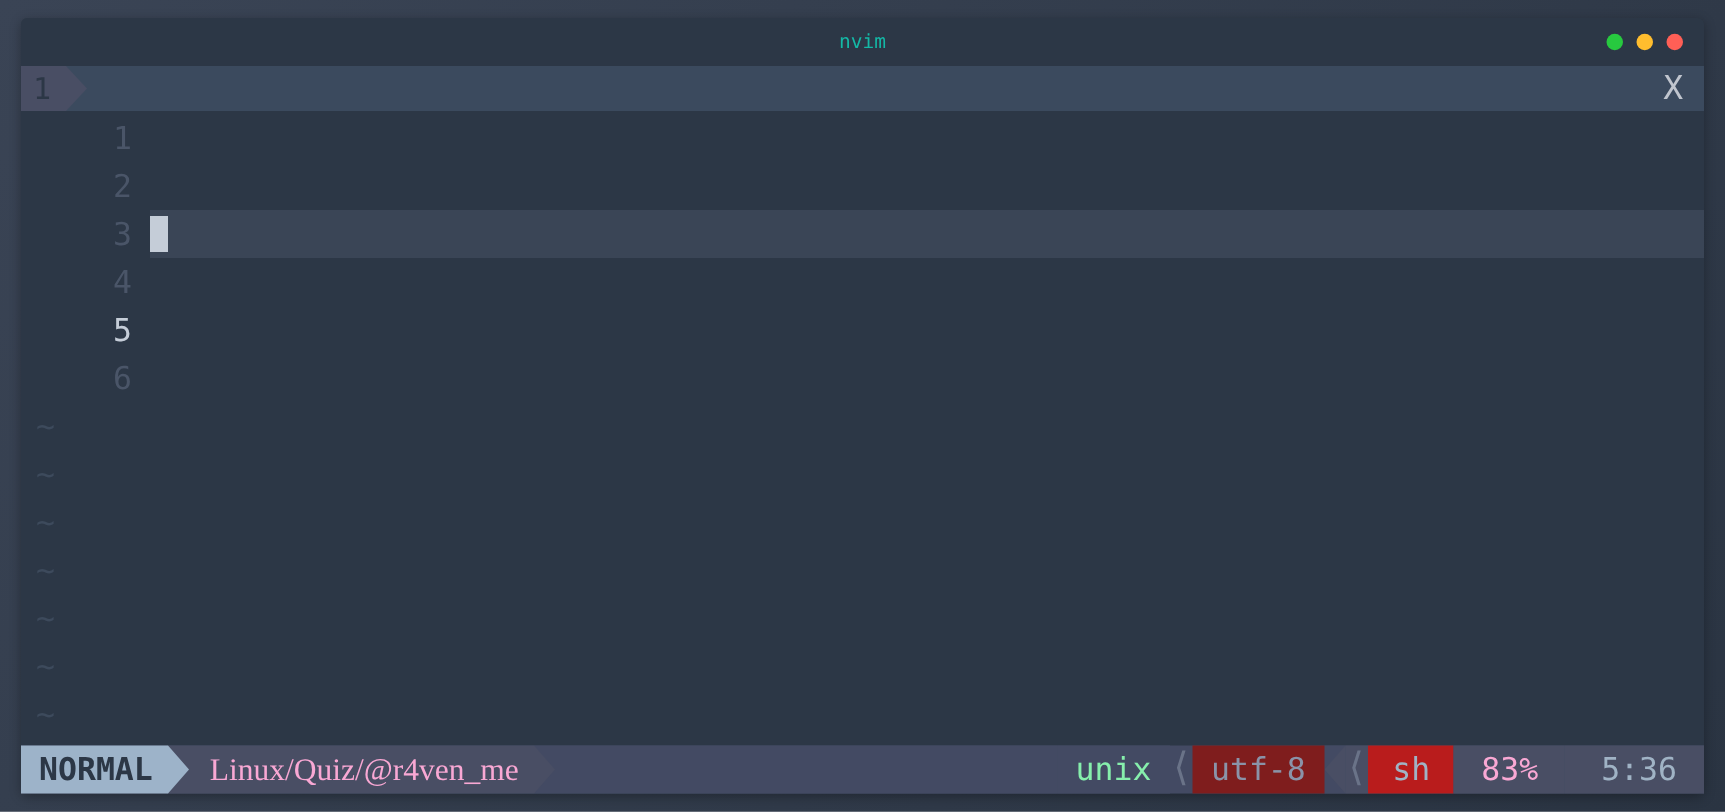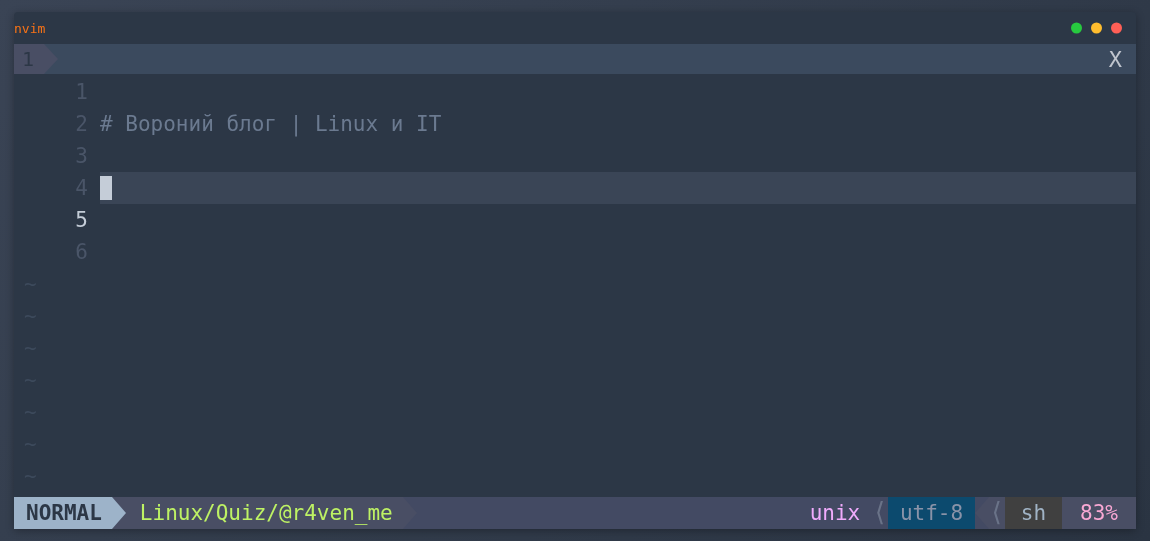--- a/index.html
+++ b/index.html
@@ -21,24 +21,24 @@
       width: 100%;
       height: 517px;
       display: flex;
       flex-direction: column;
       box-shadow: 0 2px 8px rgba(0,0,0,0.3);
     }
     .titlebar {
       height: 32px;
       display: flex;
       align-items: center;
-      justify-content: flex-start;
+      justify-content: center;
       position: relative;
       font-size: 13px;
-      color: #f97316;
+      color: #14b8a6;
     }
     .traffic-lights {
       position: absolute;
       right: 14px;
       top: 50%;
       transform: translateY(-50%);
       display: flex;
       gap: 9px;
     }
     .traffic-light {
@@ -155,27 +155,27 @@
       flex-shrink: 0;
     }
     .arrow-l {
       width: 0;
       height: 0;
       border-top: 16px solid transparent;
       border-bottom: 16px solid transparent;
       flex-shrink: 0;
     }
     .ar-mode { border-left: 14px solid #9db3c9; background:#494e64;}
-    .seg-path { background:#494e64; color:#bef264; padding: 0 10px 0 14px;}
+    .seg-path { background:#494e64; color:#f9a8d4; padding: 0 10px 0 14px; font-family: Liberation Serif, serif;}
     .ar-path { border-left: 14px solid #494e64; background:#434a63;}
     .seg-mid { flex:1; background:#434a63;}
-    .seg-unix { background:#434a63; color:#f0abfc; padding: 0 12px;}
-    .seg-enc { background:#0c4a6e; color:#8a93a8; padding: 0 12px;}
+    .seg-unix { background:#434a63; color:#86efac; padding: 0 12px;}
+    .seg-enc { background:#7f1d1d; color:#8a93a8; padding: 0 12px;}
     .al-ft { border-right: 14px solid #494e64; background:#434a63;}
-    .seg-ft { background:#404040; color:#a0b3c5; padding: 0 16px; text-align: center;}
+    .seg-ft { background:#b91c1c; color:#a0b3c5; padding: 0 16px; text-align: center;}
     .seg-pct { background:#494e64; color:#f9a8d4; padding: 0 18px;}
     .seg-pos { background:#494e64; color:#a0b3c5; padding: 0 18px 0 24px;}
     .sep-thin-l {
       color: #6a7388;
       padding: 0;
       font-size: 26px;
       line-height: 30px;
     }
   </style>
 </head>
@@ -216,34 +216,34 @@
         <div class="tilde-row">~</div>
         <div class="tilde-row">~</div>
         <div class="tilde-row">~</div>
         <div class="tilde-row">~</div>
         <div class="tilde-row">~</div>
         <div class="tilde-row">~</div>
       </div>
     </div>
     <div class="code">
       <div class="code-line"></div>
-      <div class="code-line"># Вороний блог | Linux и IT</div>
       <div class="code-line"></div>
       <div class="code-line cursor-line"><span class="cursor-block"></span></div>
       <div class="code-line"></div>
     </div>
   </div>
 
   <div class="statusbar">
     <div class="seg seg-mode">NORMAL</div>
     <div class="arrow-r ar-mode"></div>
     <div class="seg seg-path">Linux/Quiz/@r4ven_me</div>
     <div class="arrow-r ar-path"></div>
     <div class="seg seg-mid"></div>
     <div class="seg seg-unix">unix</div>
     <span class="sep-thin-l">⟨</span>
     <div class="seg seg-enc">utf-8</div>
     <div class="arrow-l al-ft"></div>
     <span class="sep-thin-l" style="background:#494e64">⟨</span>
     <div class="seg seg-ft">sh</div>
     <div class="seg seg-pct">83%</div>
+    <div class="seg seg-pos">5:36</div>
   </div>
 </div>
 
 </body></html>

